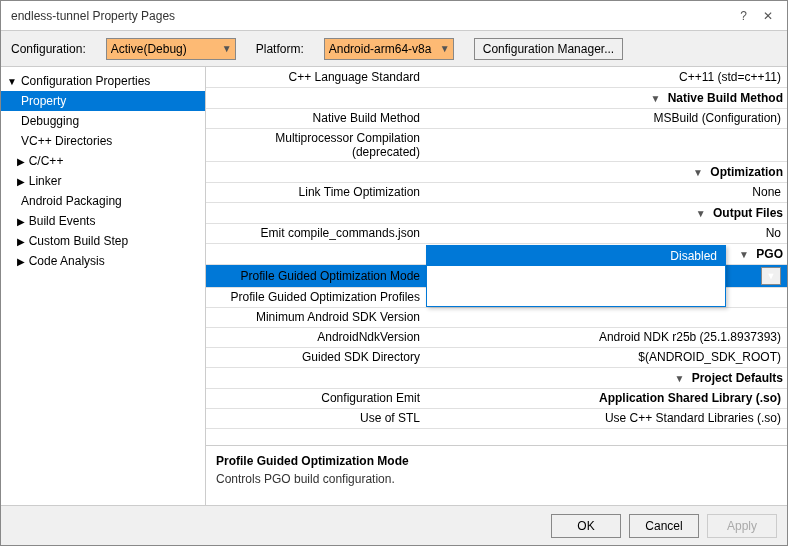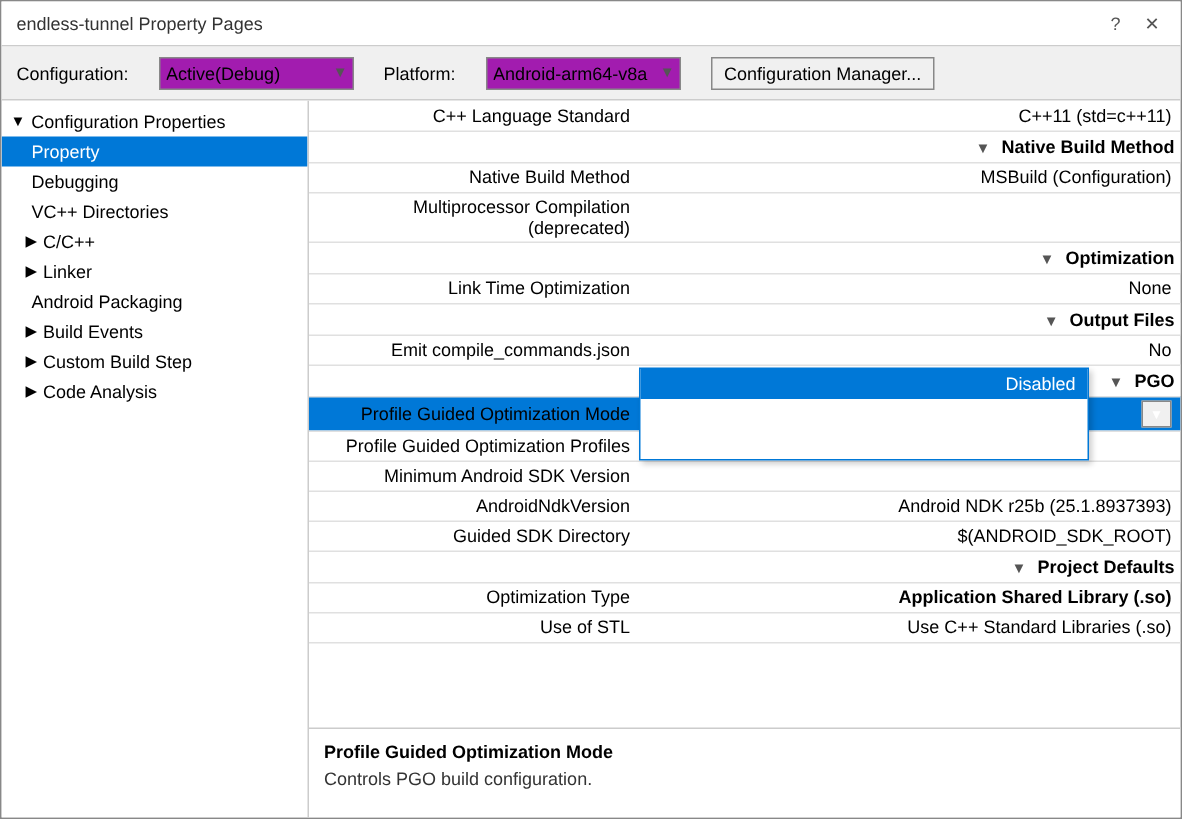--- a/index.html
+++ b/index.html
@@ -55,21 +55,21 @@
     .select-wrapper {
       position: relative;
       display: inline-flex;
       align-items: center;
     }
     .select-wrapper select {
       min-width: 130px;
       height: 22px;
       font-size: 12px;
       border: 1px solid #888;
-      background: #a21caf;
+      background: #fdba74;
       padding: 0 20px 0 4px;
       appearance: none;
       -webkit-appearance: none;
     }
     .select-arrow {
       position: absolute;
       right: 4px;
       pointer-events: none;
       font-size: 10px;
       color: #555;
@@ -409,31 +409,36 @@
               <td class="prop-value grayed">$(ANDROID_SDK_ROOT)</td>
             </tr>
 
             <tr class="section-header">
               <td colspan="2">
                 <span class="section-arrow">▼</span>
                 <strong>Project Defaults</strong>
               </td>
             </tr>
             <tr>
-              <td class="prop-name">Optimization Type</td>
+              <td class="prop-name">Configuration Emit</td>
               <td class="prop-value bold-value">Application Shared Library (.so)</td>
             </tr>
             <tr>
               <td class="prop-name">Use of STL</td>
               <td class="prop-value">Use C++ Standard Libraries (.so)</td>
             </tr>
           </tbody>
         </table>
       </div>
 
       <div class="description-panel">
         <div class="description-title">Profile Guided Optimization Mode</div>
         <div class="description-text">Controls PGO build configuration.</div>
       </div>
     </div>
   </div>
 
+  <div class="bottom-bar">
+    <button class="bottom-btn">OK</button>
+    <button class="bottom-btn">Cancel</button>
+    <button class="bottom-btn disabled">Apply</button>
+  </div>
 </div>
 
 </body></html>

